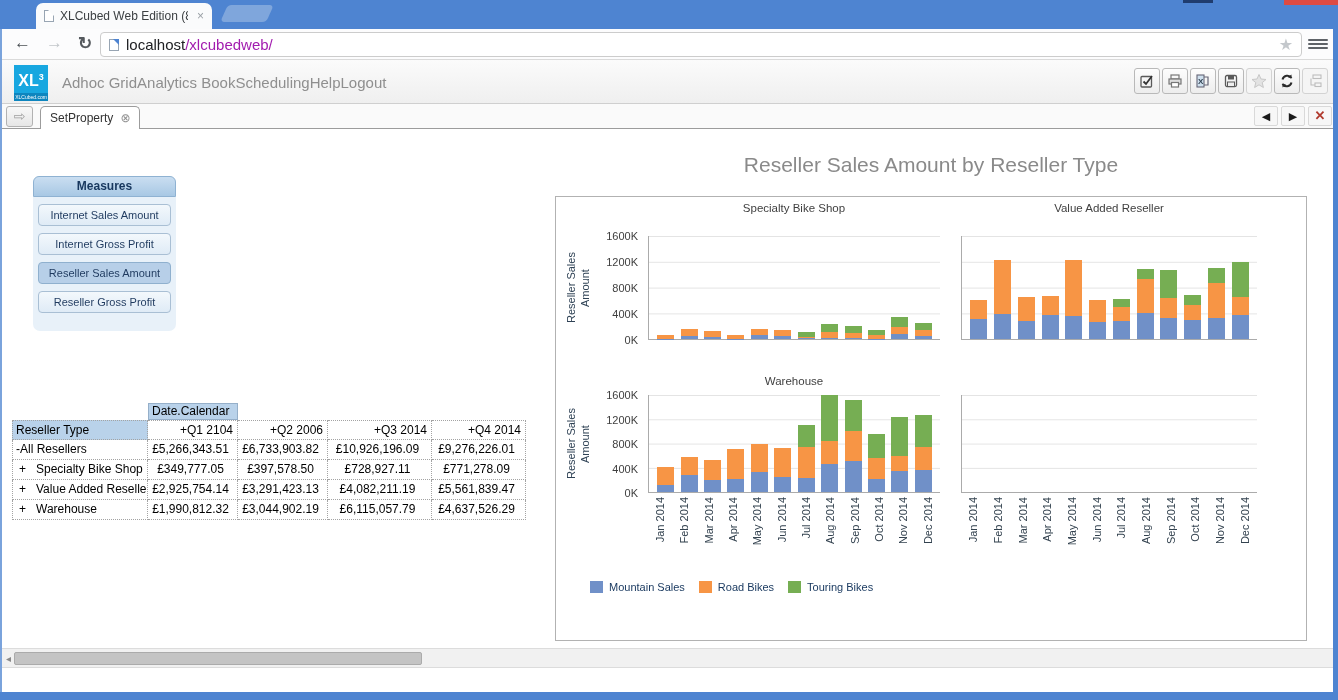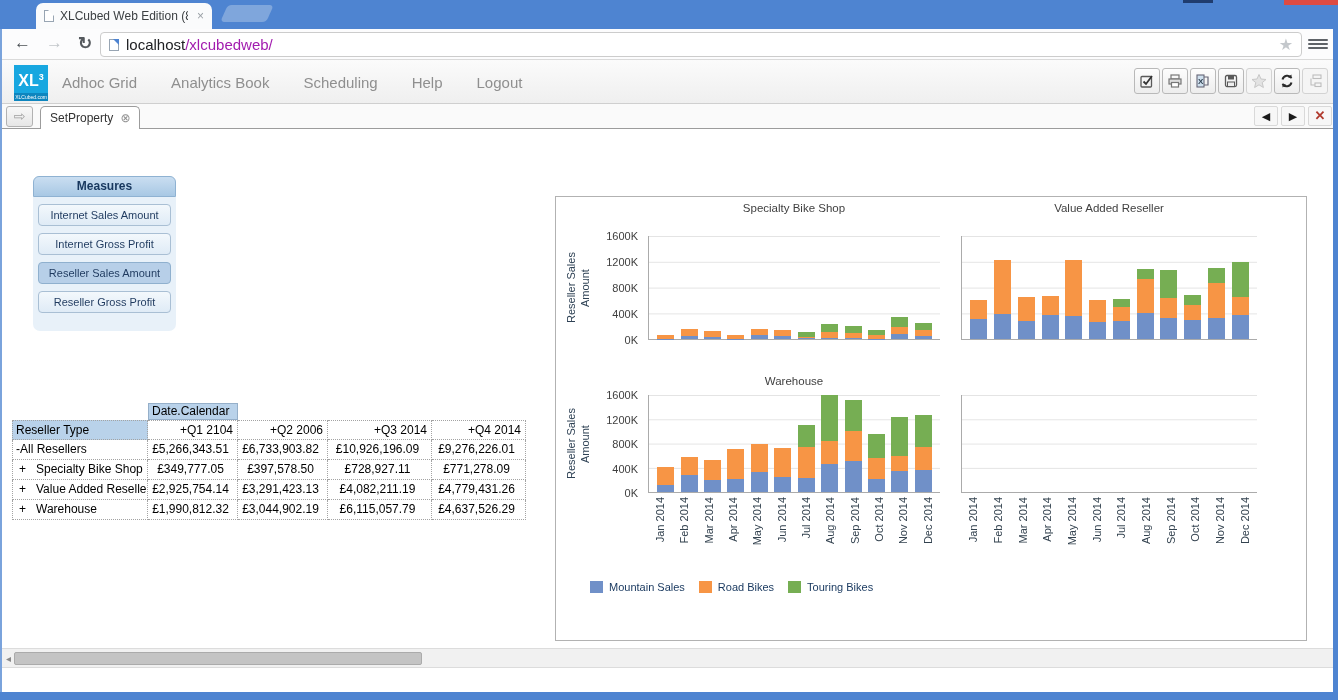--- a/index.html
+++ b/index.html
@@ -36,21 +36,21 @@
   .menu-btn i { display:block; height:2px; background:#5F6368; margin:2px 0; border-radius:1px; }
 
   
   .navbar { position:absolute; left:2px; top:60px; width:1334px; height:44px;
     background:linear-gradient(#FBFBFB,#EFEFEF); border-bottom:1px solid #CFCFCF; }
   .logo { position:absolute; left:12px; top:5px; width:34px; height:34px; background:#18A7E0;
     color:#fff; text-align:center; }
   .logo .xl { font-size:16px; font-weight:bold; line-height:24px; }
   .logo .xl sup { font-size:9px; }
   .logo .cap { display:block; background:#0E85BE; font-size:5px; line-height:8px; overflow:hidden; }
-  .nav-menu { position:absolute; left:60px; top:0; height:44px; display:flex; align-items:center; gap:34px; }
+  .nav-menu { position:absolute; left:60px; top:0; height:44px; display:flex; align-items:center; }
   .nav-item { font-size:15px; color:#8F8F8F; cursor:default; }
   .app-toolbar { position:absolute; right:8px; top:8px; display:flex; gap:2px; }
   .tool-btn { width:26px; height:26px; border:1px solid #B9B9B9; border-radius:3px;
     background:linear-gradient(#FDFDFD,#EDEDED); display:flex; align-items:center; justify-content:center; }
   .tool-btn.disabled { border-color:#D3D3D3; background:#F5F5F5; }
 
   
   .tabstrip { position:absolute; left:2px; top:104px; width:1334px; height:25px; background:#FAFAFA;
     border-bottom:1px solid #9C9C9C; }
   .nav-arrow-btn { position:absolute; left:4px; top:2px; width:27px; height:21px; border:1px solid #B2B2B2;
@@ -282,28 +282,29 @@
       <div class="cell val">£9,276,226.01</div>
       <div class="cell rowlabel"><span class="expander w">+</span><span>Specialty Bike Shop</span></div>
       <div class="cell val">£349,777.05</div>
       <div class="cell val">£397,578.50</div>
       <div class="cell val">£728,927.11</div>
       <div class="cell val">£771,278.09</div>
       <div class="cell rowlabel"><span class="expander w">+</span><span>Value Added Reselle</span></div>
       <div class="cell val">£2,925,754.14</div>
       <div class="cell val">£3,291,423.13</div>
       <div class="cell val">£4,082,211.19</div>
-      <div class="cell val">£4,779,431.26</div>
+      <div class="cell val">£5,561,839.47</div>
       <div class="cell rowlabel"><span class="expander w">+</span><span>Warehouse</span></div>
       <div class="cell val">£1,990,812.32</div>
       <div class="cell val">£3,044,902.19</div>
       <div class="cell val">£6,115,057.79</div>
       <div class="cell val">£4,637,526.29</div>
     </div>
 
+  <div class="chart-title">Reseller Sales Amount by Reseller Type</div>
   <div class="chart-panel">
     <div class="sp-title t-p0">Specialty Bike Shop</div>
     <div class="sp-title t-p1">Value Added Reseller</div>
     <div class="sp-title t-p2">Warehouse</div>
 
     <div class="ylabel yl-r1">
         <span>Reseller Sales Amount</span>
       </div>
     <div class="ylabel yl-r2">
         <span>Reseller Sales Amount</span>

